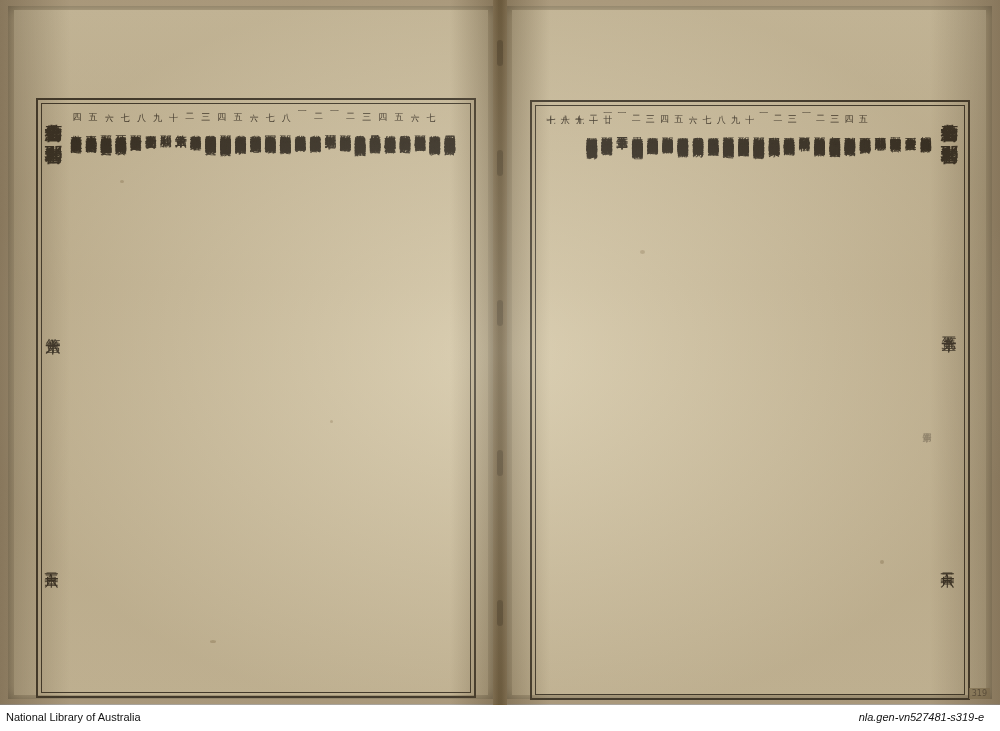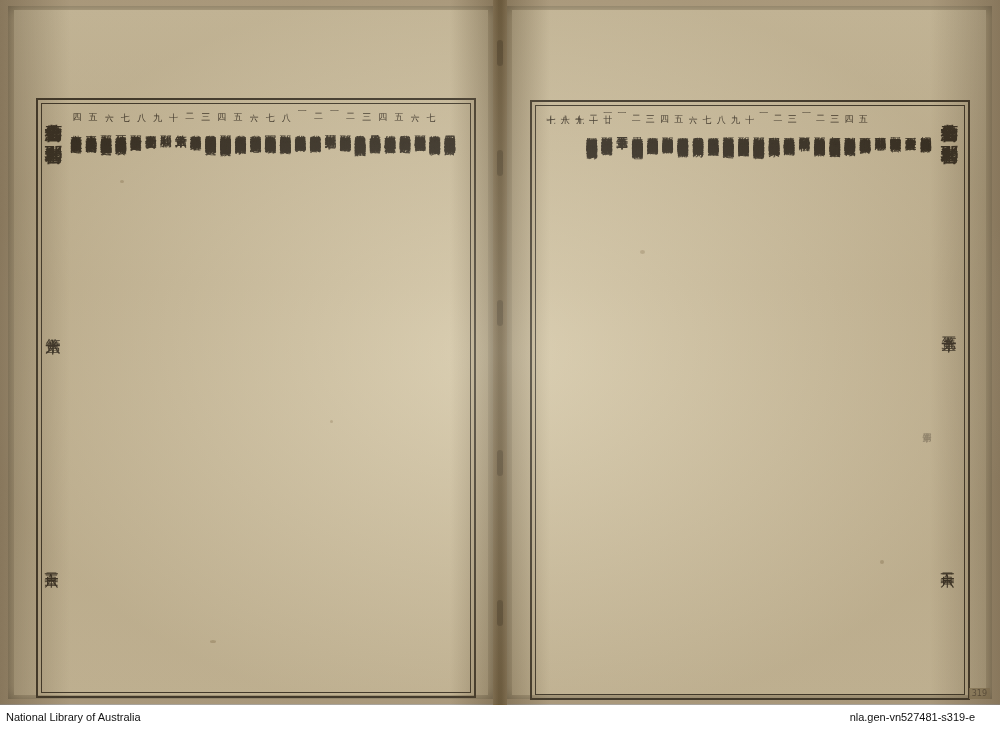--- a/index.html
+++ b/index.html
@@ -67,21 +67,21 @@
 
   .corner{position:absolute;right:10px;bottom:6px;background:#9a8a68;
           color:#3a3228;font-size:8px;padding:1px 3px;opacity:.8;}
 
   
   .credit{position:absolute;left:0;bottom:0;width:1000px;height:26px;
           background:#ffffff;border-top:1px solid #b9b9b9;}
   .credit span{position:absolute;top:6px;font-size:11px;color:#111;
                font-family:"Liberation Sans",sans-serif;}
   .credit .left{left:6px;}
-  .credit .right{right:25px;}
+  .credit .right{right:16px;font-style:italic;}
 
   
   .spec{position:absolute;border-radius:50%;background:rgba(110,85,50,.30);}
 </style>
 </head>
 <body>
 
 <div id="page">
 
   <div class="book">

